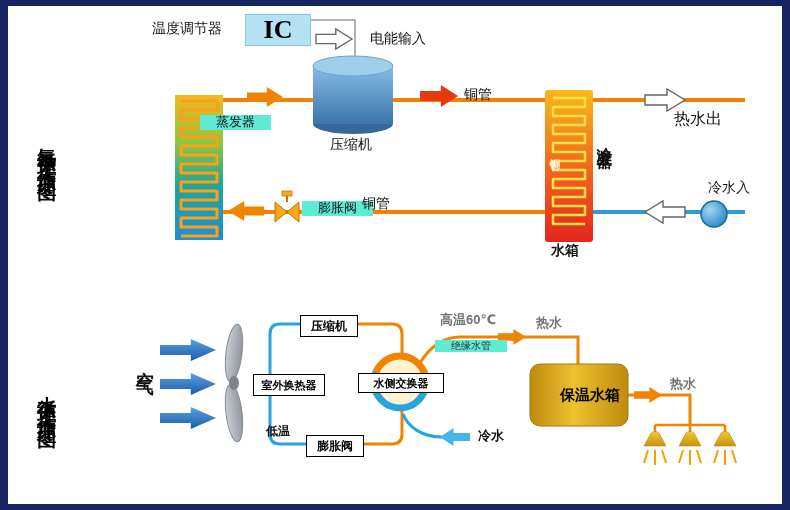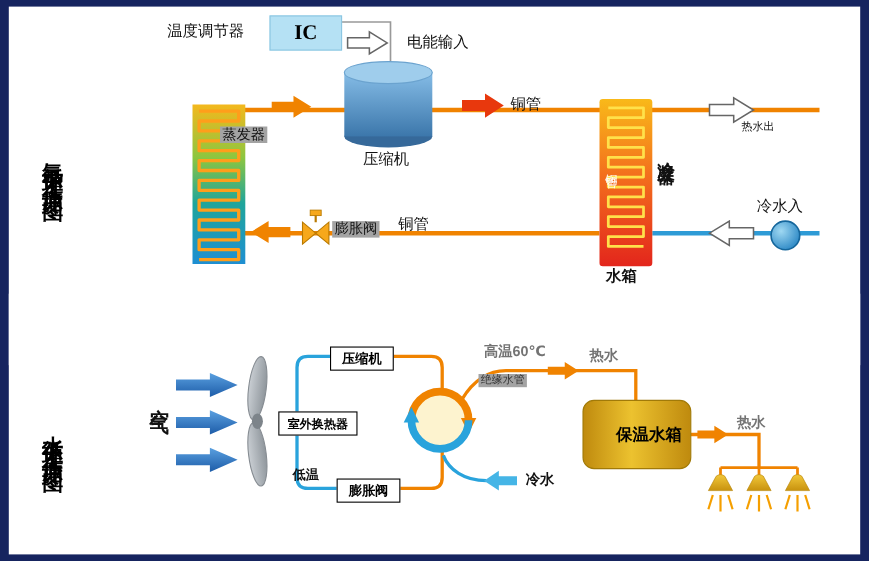--- a/index.html
+++ b/index.html
@@ -9,24 +9,24 @@
   #p-top{left:8px;top:6px;width:774px;height:326px}
   #p-bot{left:8px;top:267px;width:774px;height:237px}
   svg.layer{position:absolute;left:0;top:0;display:block}
   .lbl{position:absolute;white-space:nowrap;color:#111;line-height:1.15}
   .b{font-weight:bold}
   .vert{writing-mode:vertical-rl}
   .title{font-size:19px;font-weight:bold;letter-spacing:5px;color:#000;text-align:center}
   .box{position:absolute;background:#fff;border:1.3px solid #000;display:flex;
        align-items:center;justify-content:center;font-weight:bold;color:#000}
   .orange{color:#737373}
-  .wbg{background:#a3a3a3;padding:0 2px}
+  .wbg{background:#5eead4;padding:0 16px}
   .ic-box{position:absolute;background:#b5e1f4;border:1px solid #8cc6e2;display:flex;
           align-items:center;justify-content:center;
-          font-family:"Liberation Serif","DejaVu Serif",serif;font-weight:bold;font-size:19px;color:#000}
+          font-family:"Liberation Serif","DejaVu Serif",serif;font-weight:bold;font-size:26px;color:#000}
   .tank-lbl{position:absolute;display:flex;align-items:center;justify-content:center;
             font-weight:bold;color:#000}
 </style>
 </head>
 <body>
 
 <div class="frame">
 
   <div class="panel" id="p-top">
     <svg class="layer" width="774" height="257" viewBox="0 0 774 257">
@@ -117,22 +117,22 @@
 
     <div class="lbl vert title" style="left:28px;top:46px;height:202px">氟循环工作原理图</div>
     <div class="lbl" style="left:144px;top:14px;font-size:14px">温度调节器</div>
     <div class="ic-box" style="left:237px;top:8px;width:64px;height:30px">IC</div>
     <div class="lbl" style="left:362px;top:24px;font-size:14px">电能输入</div>
     <div class="lbl wbg" style="left:192px;top:109px;font-size:13px">蒸发器</div>
     <div class="lbl" style="left:322px;top:130px;font-size:14px">压缩机</div>
     <div class="lbl" style="left:456px;top:80px;font-size:14px">铜管</div>
     <div class="lbl vert b" style="left:587px;top:128px;font-size:16px;letter-spacing:3px">冷凝器</div>
     <div class="lbl vert" style="left:540px;top:144px;font-size:11px;color:#fff;letter-spacing:2px">铜管</div>
-    <div class="lbl" style="left:666px;top:104px;font-size:10px">热水出</div>
-    <div class="lbl" style="left:680px;top:173px;font-size:14px">冷水入</div>
+    <div class="lbl" style="left:666px;top:104px;font-size:16px">热水出</div>
+    <div class="lbl" style="left:700px;top:173px;font-size:14px">冷水入</div>
     <div class="lbl b" style="left:543px;top:236px;font-size:14px">水箱</div>
     <div class="lbl wbg" style="left:294px;top:195px;font-size:13px">膨胀阀</div>
     <div class="lbl" style="left:354px;top:189px;font-size:14px">铜管</div>
   </div>
 
   <div class="panel" id="p-bot">
     <svg class="layer" width="774" height="237" viewBox="0 0 774 237">
       <defs>
         <linearGradient id="gradTank" x1="0" y1="0" x2="1" y2="0">
           <stop offset="0" stop-color="#bf8a0e"></stop>
@@ -225,20 +225,21 @@
       </g>
       <g>
         <polygon points="462,165.9 445.5,165.9 445.5,161 432,170 445.5,179 445.5,174.1 462,174.1" fill="#45b5e6"></polygon>
       </g>
     </svg>
 
     <div class="lbl vert title" style="left:28px;top:35px;height:196px">水循环工作原理图</div>
     <div class="lbl vert b" style="left:126px;top:90px;font-size:18px;letter-spacing:5px">空气</div>
     <div class="box" style="left:245px;top:107px;width:70px;height:20px;font-size:11px">室外换热器</div>
     <div class="box" style="left:292px;top:48px;width:56px;height:20px;font-size:12px">压缩机</div>
+    <div class="box" style="left:350px;top:106px;width:84px;height:18px;font-size:11px">水侧交换器</div>
     <div class="box" style="left:298px;top:168px;width:56px;height:20px;font-size:12px">膨胀阀</div>
     <div class="lbl b" style="left:258px;top:158px;font-size:12px">低温</div>
     <div class="lbl b orange" style="left:432px;top:46px;font-size:13px">高温60℃</div>
     <div class="lbl wbg" style="left:427px;top:73px;font-size:10px;color:#333">绝缘水管</div>
     <div class="lbl b orange" style="left:528px;top:49px;font-size:13px">热水</div>
     <div class="tank-lbl" style="left:522px;top:97px;width:120px;height:62px;font-size:15px">保温水箱</div>
     <div class="lbl b orange" style="left:662px;top:110px;font-size:13px">热水</div>
     <div class="lbl b" style="left:470px;top:162px;font-size:13px">冷水</div>
   </div>
 

